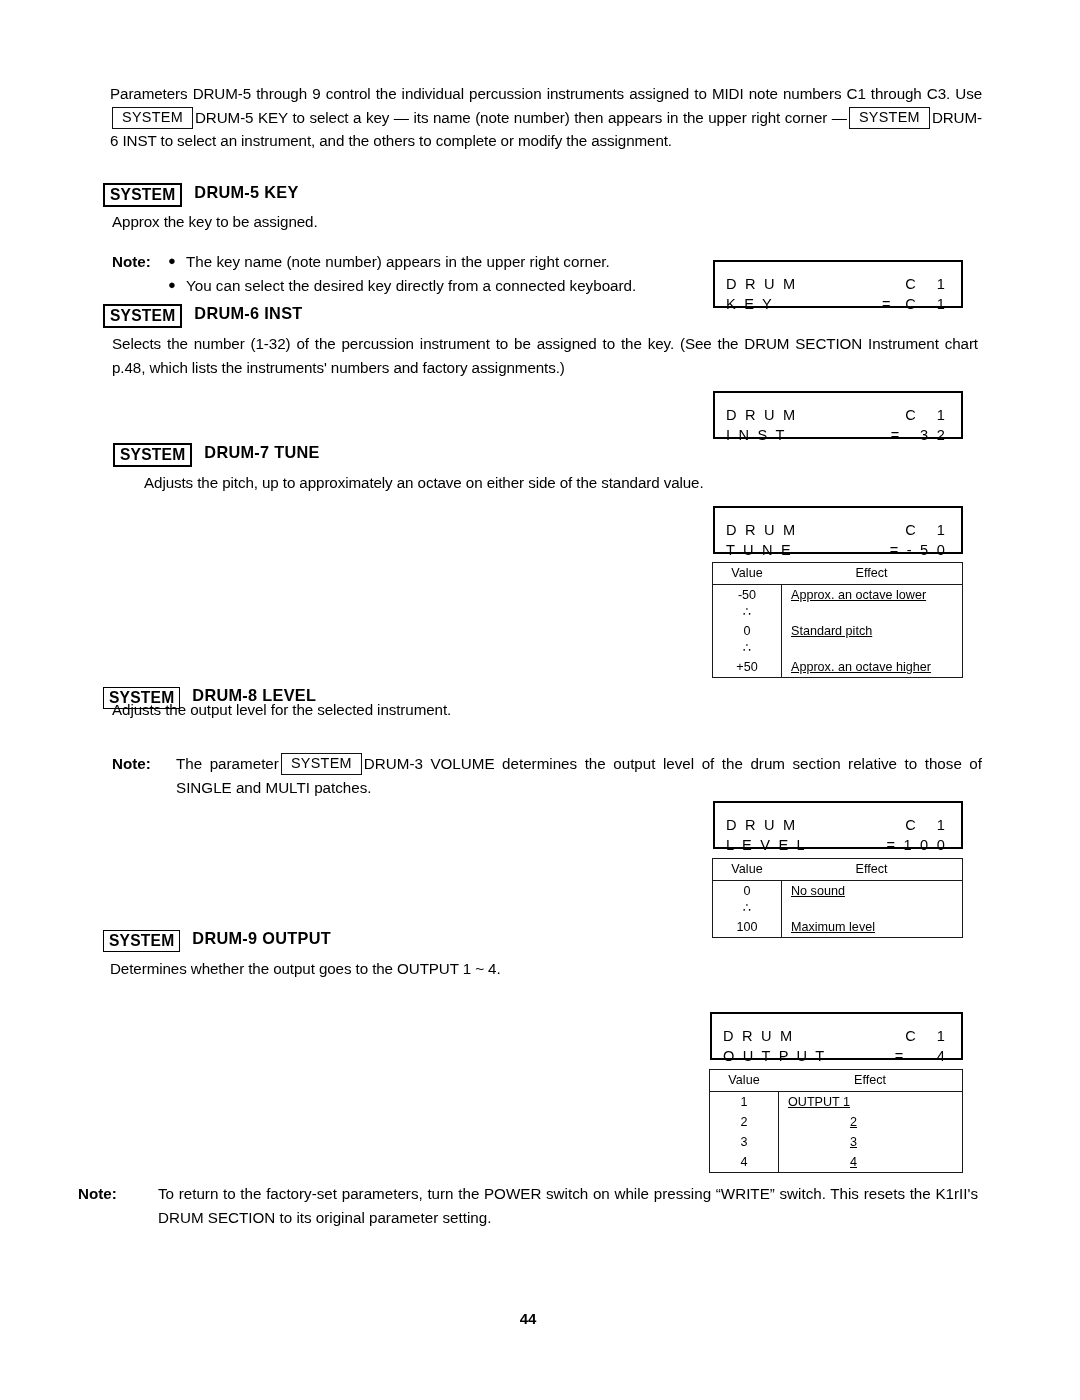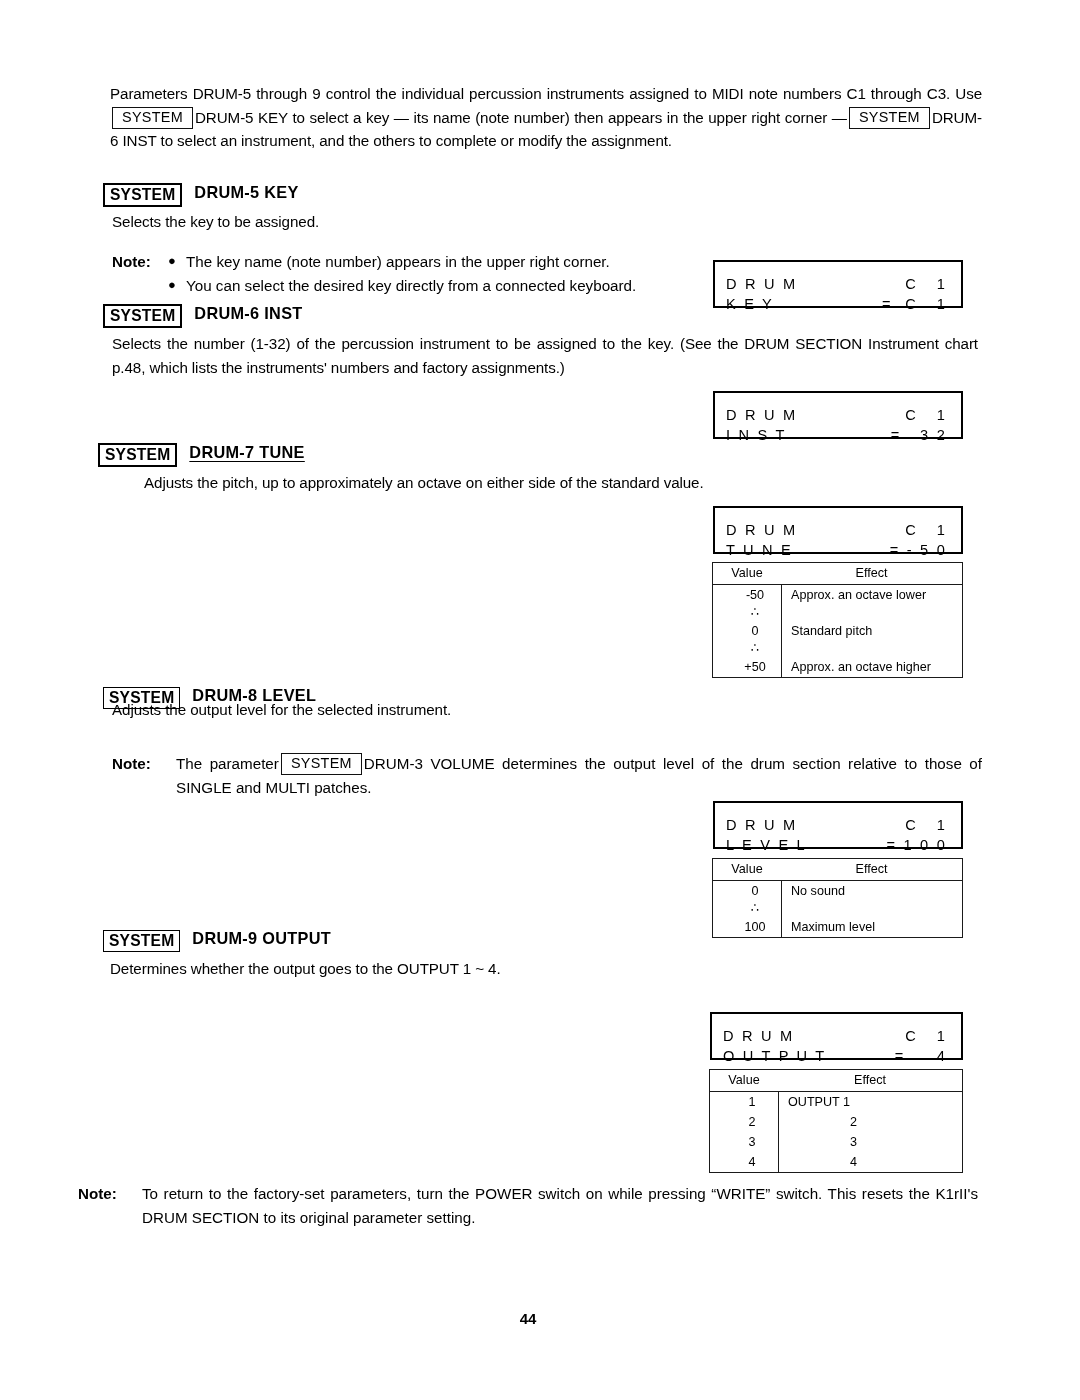--- a/index.html
+++ b/index.html
@@ -164,35 +164,36 @@
     bottom: 0;
     width: 0;
     border-left: 1.2px solid #1a1a1a;
   }
   .vtable .vt-row {
     position: relative;
     height: 20px;
   }
   .vtable .vt-row .vr-value {
     position: absolute;
-    left: 8px;
+    left: 0;
     top: 0;
     width: 68px;
     height: 20px;
     line-height: 20px;
     text-align: center;
   }
   .vtable .vt-row .vr-effect {
     position: absolute;
     left: 78px;
     right: 0;
     top: 0;
     height: 20px;
     line-height: 20px;
     text-align: left;
+    text-decoration: underline;
   }
   .vtable .vt-row.indent .vr-effect {
     text-align: left;
     padding-left: 62px;
   }
   .vtable .vt-row.cont .vr-value {
     font-size: 13px;
   }
 
   
@@ -209,21 +210,21 @@
 
 <div class="page">
 
   <div class="para" style="left:110px; top:82px; width:872px;">
     <span>Parameters DRUM-5 through 9 control the individual percussion instruments assigned to MIDI note numbers C1 through C3. Use</span><span class="sysbox-inline">SYSTEM</span><span>DRUM-5 KEY to select a key — its name (note number) then appears in the upper right corner —</span><span class="sysbox-inline">SYSTEM</span><span>DRUM-6 INST to select an instrument, and the others to complete or modify the assignment.</span>
   </div>
 
   <div class="heading" style="left:95px; top:183px;">
     <span class="sysbox-head">SYSTEM</span><span class="title">DRUM-5 KEY</span>
   </div>
-  <div class="para para-noj" style="left:112px; top:210px; width:600px;">Selects the key to be assigned.</div>
+  <div class="para para-noj" style="left:112px; top:210px; width:600px;">Approx the key to be assigned.</div>
 
   <div class="note" style="left:112px; top:250px; width:590px;">
     <span class="note-lbl">Note:</span>
     <div class="note-body" style="margin-left:56px;">
       <div class="bullet-row">
         <span class="dot">●</span>
         <span>The key name (note number) appears in the upper right corner.</span>
       </div>
       <div class="bullet-row">
         <span class="dot">●</span>
@@ -252,21 +253,21 @@
     <div class="lcd-line">
       <span class="lcd-left">D R U M</span>
       <span class="lcd-right">C   1</span>
     </div>
     <div class="lcd-line">
       <span class="lcd-left">I N S T</span>
       <span class="lcd-right">=   3 2</span>
     </div>
   </div>
 
-  <div class="heading" style="left:90px; top:443px;text-decoration:underline;">
+  <div class="heading" style="left:105px; top:443px;">
     <span class="sysbox-head">SYSTEM</span><span class="title">DRUM-7 TUNE</span>
   </div>
   <div class="para para-noj" style="left:112px; top:471px; width:760px;margin-left:32px;">Adjusts the pitch, up to approximately an octave on either side of the standard value.</div>
 
   <div class="lcd" style="left:713px; top:506px; width:250px; height:48px;">
     <div class="lcd-line">
       <span class="lcd-left">D R U M</span>
       <span class="lcd-right">C   1</span>
     </div>
     <div class="lcd-line">
@@ -387,18 +388,18 @@
       </div>
       <div class="vt-row indent">
         <span class="vr-value">4</span>
         <span class="vr-effect">4</span>
       </div>
     </div>
   </div>
 
   <div class="note" style="left:78px; top:1182px; width:900px;">
     <span class="note-lbl">Note:</span>
-    <div class="note-body" style="margin-left:64px; text-align:justify;">To return to the factory-set parameters, turn the POWER switch on while pressing “WRITE” switch. This resets the K1rII's DRUM SECTION to its original parameter setting.</div>
+    <div class="note-body" style="margin-left:80px; text-align:justify;">To return to the factory-set parameters, turn the POWER switch on while pressing “WRITE” switch. This resets the K1rII's DRUM SECTION to its original parameter setting.</div>
   </div>
 
   <div class="pageno" style="left:0; top:1310px;">44</div>
 
 </div>
 
 </body></html>

